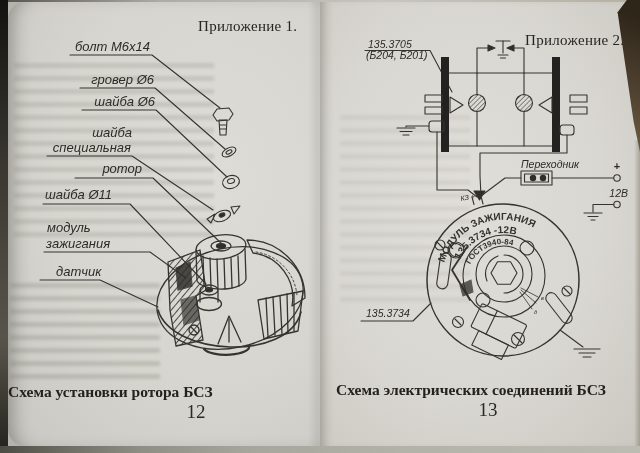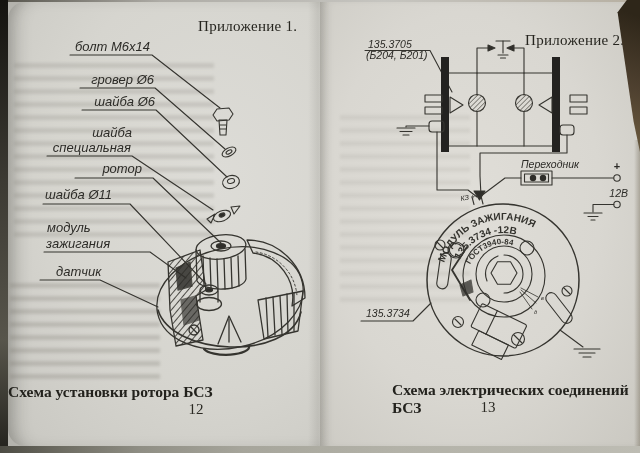--- a/index.html
+++ b/index.html
@@ -29,21 +29,21 @@
     background:linear-gradient(90deg,rgba(40,38,30,0),rgba(40,38,30,.10) 45%,rgba(40,38,30,0));}
   
   .bleed{position:absolute;filter:blur(1.6px);opacity:.32;z-index:1;
     background:repeating-linear-gradient(180deg,rgba(118,115,106,0) 0 3px,rgba(118,115,106,.6) 3px 8px,rgba(118,115,106,0) 8px 13px);}
   
   .header{position:absolute;z-index:3;font-family:"Liberation Serif",serif;
     font-size:15px;color:#26251f;letter-spacing:.3px;}
   .caption{position:absolute;z-index:3;left:0;right:0;text-align:left;
     font-family:"Liberation Serif",serif;font-weight:600;font-size:15.5px;color:#23221d;}
   .pagenum{position:absolute;z-index:3;left:0;right:0;text-align:center;
-    font-family:"Liberation Serif",serif;font-size:15px;color:#2a2923;}
+    font-family:"Liberation Serif",serif;font-size:19px;color:#2a2923;}
   svg.art{position:absolute;left:0;top:0;z-index:4;}
   .lbl{font:italic 13px "Liberation Sans",sans-serif;fill:#2c2b27;}
   .lbl-sm{font:italic 10.5px "Liberation Sans",sans-serif;fill:#2c2b27;}
   .lbl-xs{font:italic 7px "Liberation Sans",sans-serif;fill:#2c2b27;}
   .lbl-pin{font:italic 5.5px "Liberation Sans",sans-serif;fill:#2c2b27;}
   .arc-t{font-family:"Liberation Sans",sans-serif;font-weight:700;fill:#33322d;}
 </style>
 </head>
 <body>
 
@@ -53,21 +53,21 @@
     <div class="bleed" style="left:6px;top:58px;width:200px;height:180px;"></div>
     <div class="bleed" style="left:2px;top:278px;width:150px;height:100px;opacity:.42;"></div>
     <div class="header" style="left:190px;top:16px;">Приложение 1.</div>
     <div class="caption" style="top:381px;">Схема установки ротора БСЗ</div>
     <div class="pagenum" style="top:399px;">12</div>
   </div>
 
   <div class="page page-right">
     <div class="bleed" style="left:20px;top:110px;width:130px;height:190px;opacity:.18;"></div>
     <div class="header" style="left:205px;top:30px;">Приложение 2.</div>
-    <div class="caption" style="top:379px;padding-left:32px;margin-left:40px;">Схема электрических соединений БСЗ</div>
+    <div class="caption" style="top:379px;padding-left:16px;">Схема электрических соединений БСЗ</div>
     <div class="pagenum" style="top:397px;padding-left:16px;">13</div>
   </div>
 
   <div class="gutter"></div>
 
   <svg class="art" width="640" height="453" viewBox="0 0 640 453" fill="none" stroke="#35342f" stroke-width="1.1" stroke-linecap="round" stroke-linejoin="round">
     <defs>
       <pattern id="hatch" patternUnits="userSpaceOnUse" width="5" height="5" patternTransform="rotate(40)">
         <line x1="0" y1="0" x2="0" y2="5" stroke="#32312c" stroke-width="1.7"></line>
       </pattern>

